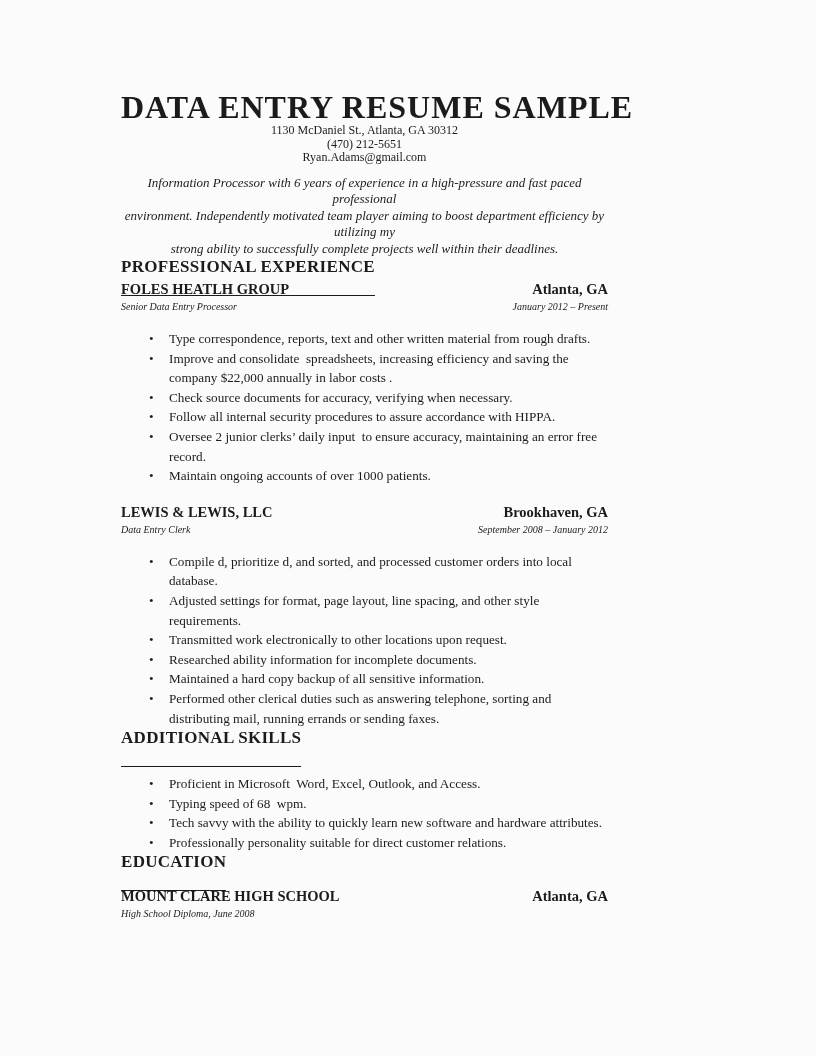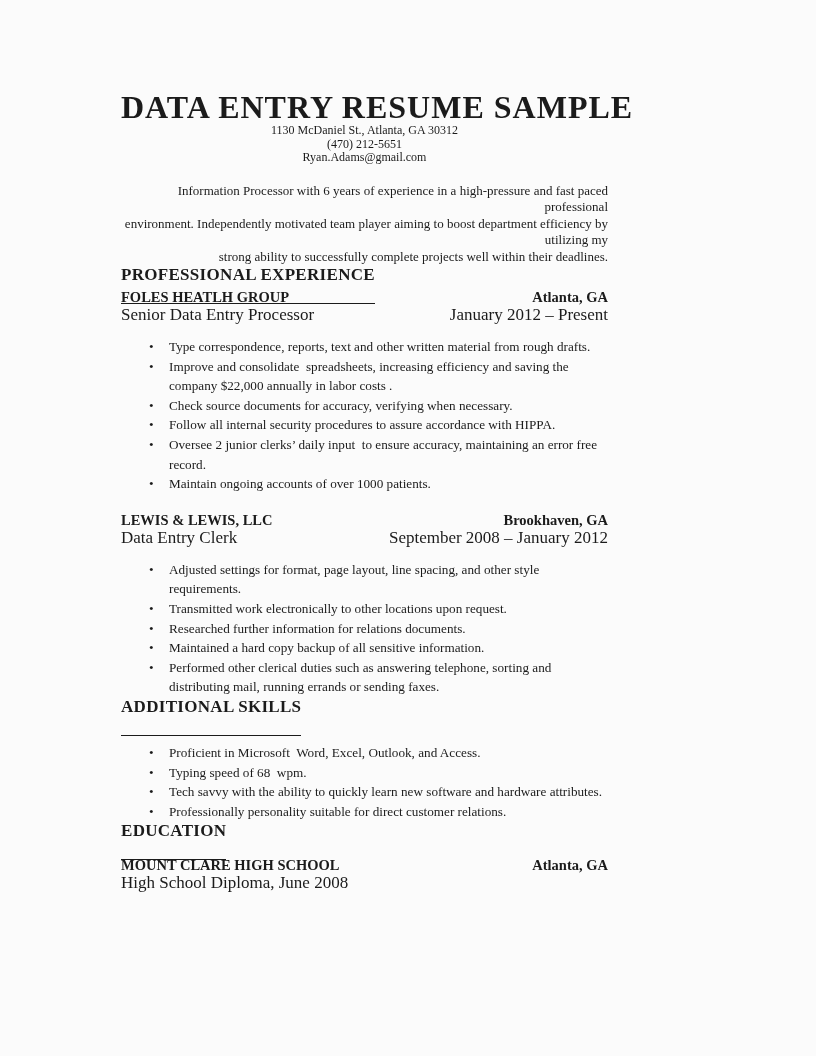--- a/index.html
+++ b/index.html
@@ -19,38 +19,39 @@
     font-weight:bold; letter-spacing:1px;
     text-align:center;
     white-space:nowrap;
   }
   .contact {
     font-size:12px; line-height:13.5px;
     text-align:center;
     white-space:pre-wrap;
   }
   .summary {
-    margin-top:18px;
+    margin-top:10px;
     font-size:13px; line-height:16.5px;
-    text-align:right;
+    font-style:italic;
+    text-align:center;
   }
   h2.sec {
     margin:0; font-size:17px; line-height:20px;
     font-weight:bold; letter-spacing:0.3px;
   }
   h2.sec .u { border-bottom:1.7px solid currentColor; padding-bottom:19px; }
   .sec-exp   { margin-top:22px; }
   .sec-skill { margin-top:34px; }
   .sec-edu   { margin-top:42px; }
   .row { display:flex; justify-content:space-between; align-items:baseline; }
   .job1 { margin-top:4px; }
   .job2 { margin-top:18px; }
   .edu-row { margin-top:16px; }
   .company, .loc { font-weight:bold; font-size:14.5px; line-height:17px; }
-  .role, .dates, .degree { font-size:17px; line-height:17px; }
+  .role, .dates, .degree { font-style:italic; font-size:10px; line-height:17px; }
   ul.bullets {
     list-style:none;
     margin:14px 0 0 0;
     padding:0 0 0 48px;
     font-size:13.2px; line-height:19.6px;
   }
   ul.bullets.skill-list { margin-top:26px; }
   ul.bullets li { position:relative; white-space:pre-wrap; }
   ul.bullets li::before {
     content:"\2022";
@@ -101,23 +102,24 @@
     <div>
       <div class="row job2">
         <span class="company">LEWIS &amp; LEWIS, LLC</span>
         <span class="loc">Brookhaven, GA</span>
       </div>
       <div class="row">
         <span class="role">Data Entry Clerk</span>
         <span class="dates">September 2008 – January 2012</span>
       </div>
       <ul class="bullets">
+        <li>Compile d, prioritize d, and sorted, and processed customer orders into local database.</li>
         <li>Adjusted settings for format, page layout, line spacing, and other style requirements.</li>
         <li>Transmitted work electronically to other locations upon request.</li>
-        <li>Researched further information for relations documents.</li>
+        <li>Researched ability information for incomplete documents.</li>
         <li>Maintained a hard copy backup of all sensitive information.</li>
         <li>Performed other clerical duties such as answering telephone, sorting and distributing mail, running errands or sending faxes.</li>
       </ul>
     </div>
   </section>
 
   <section>
     <h2 class="sec sec-skill">
       <span class="u">ADDITIONAL SKILLS</span>
     </h2>

